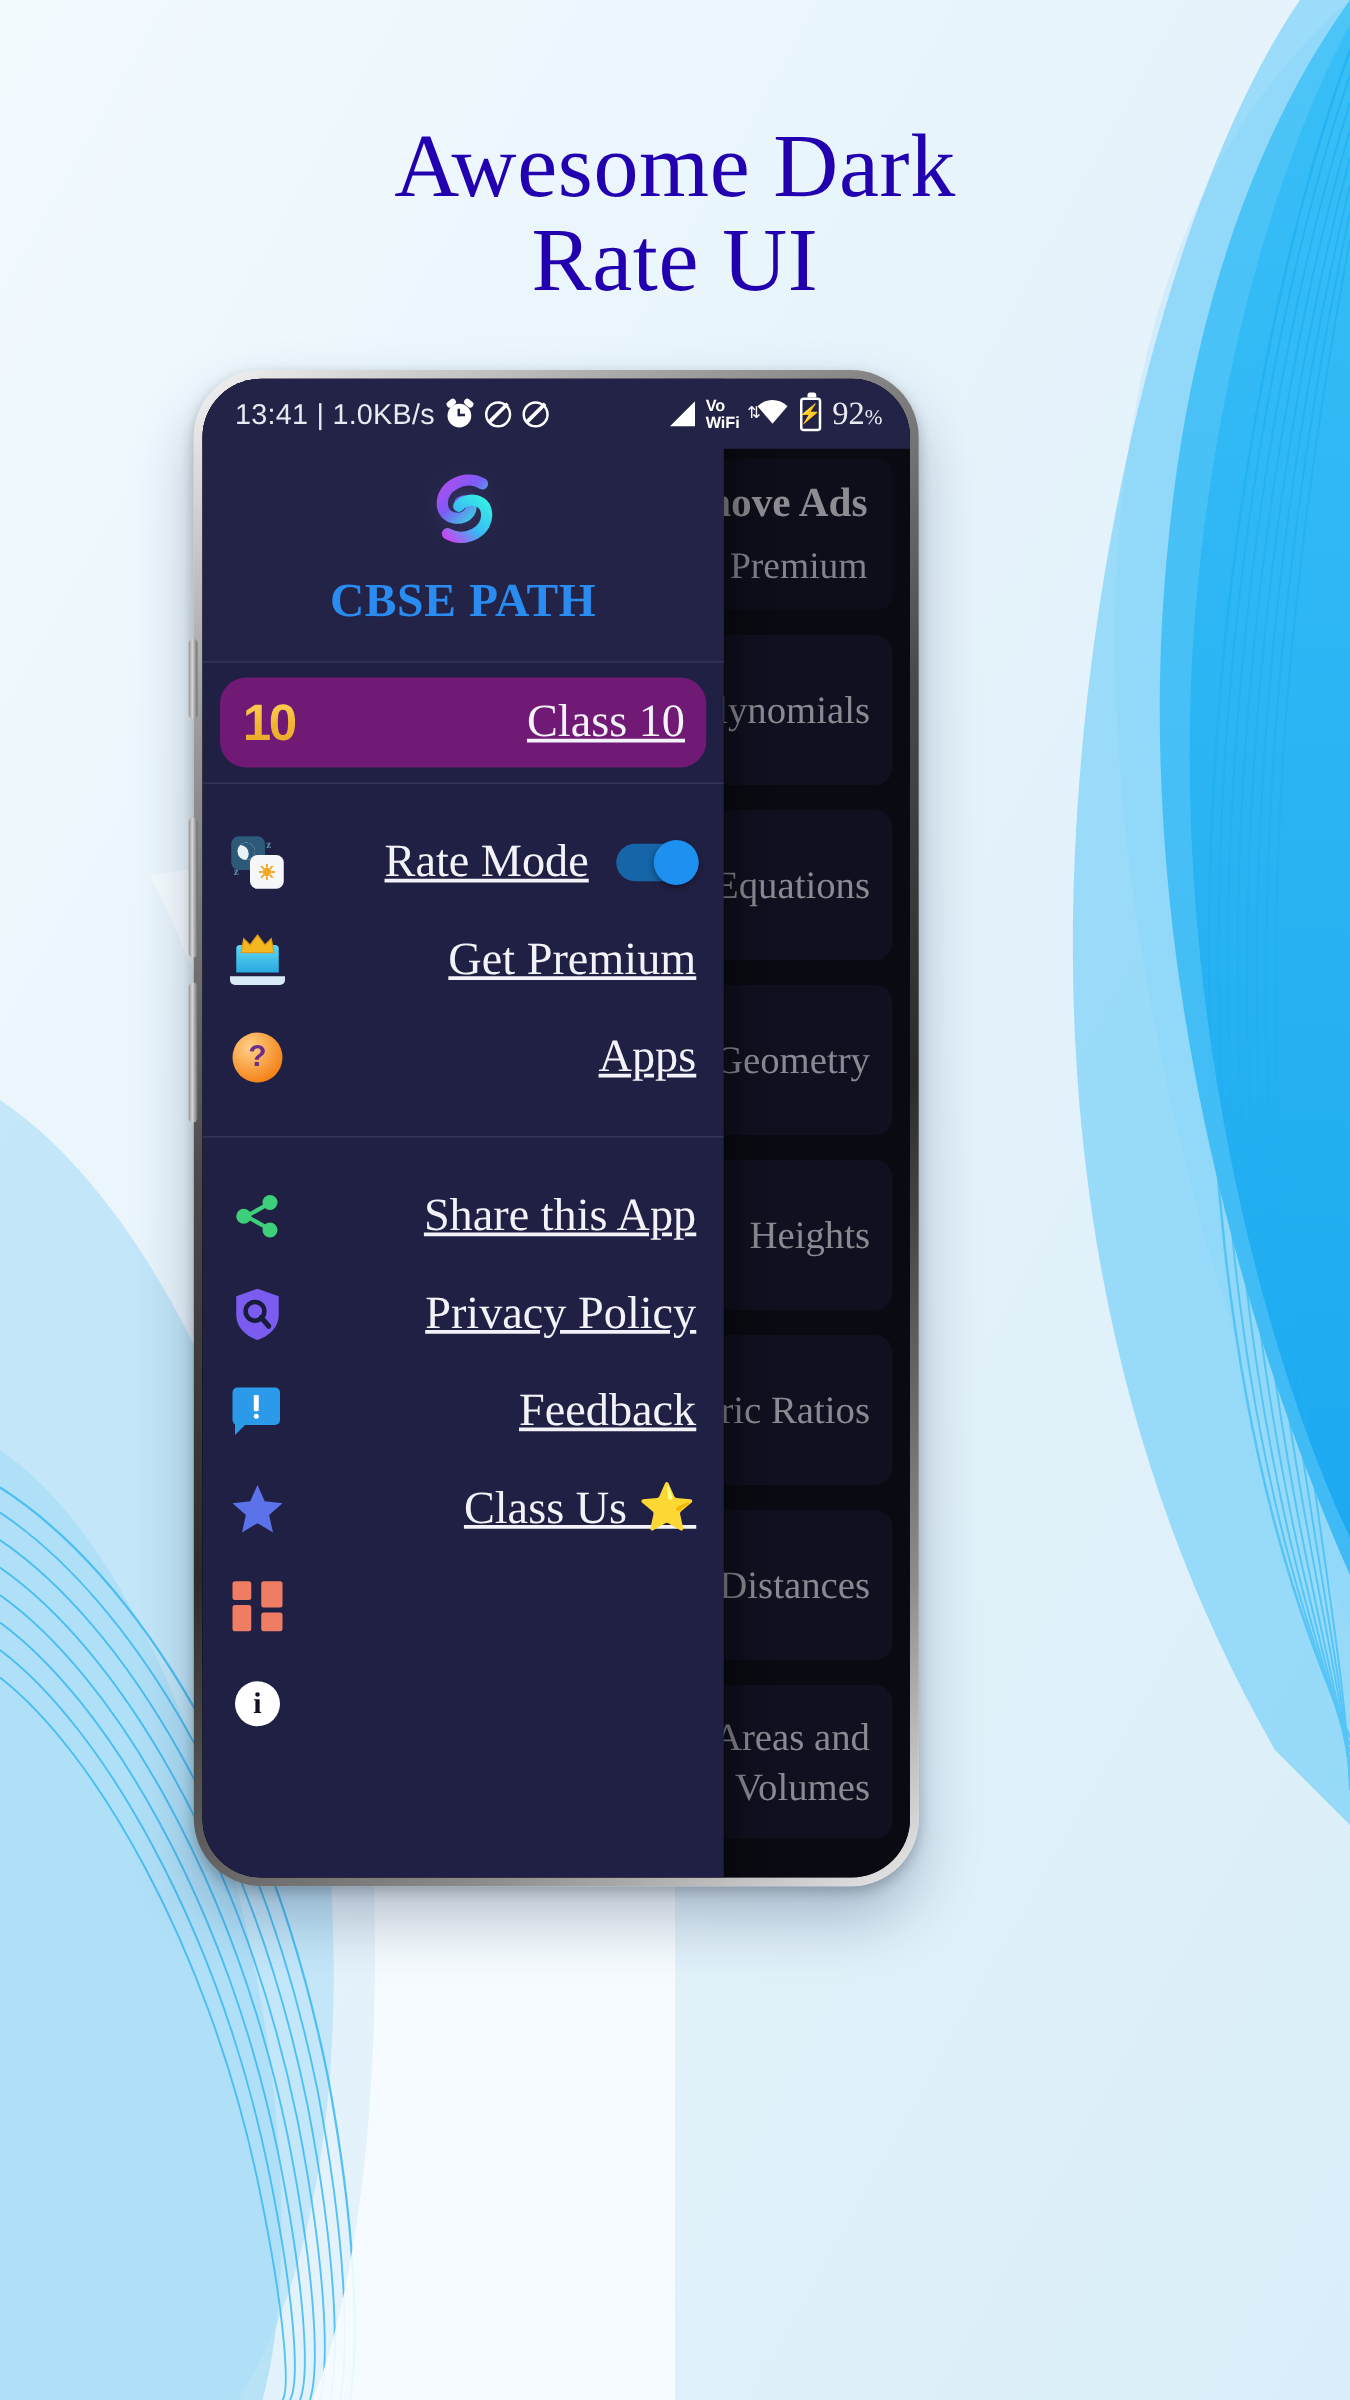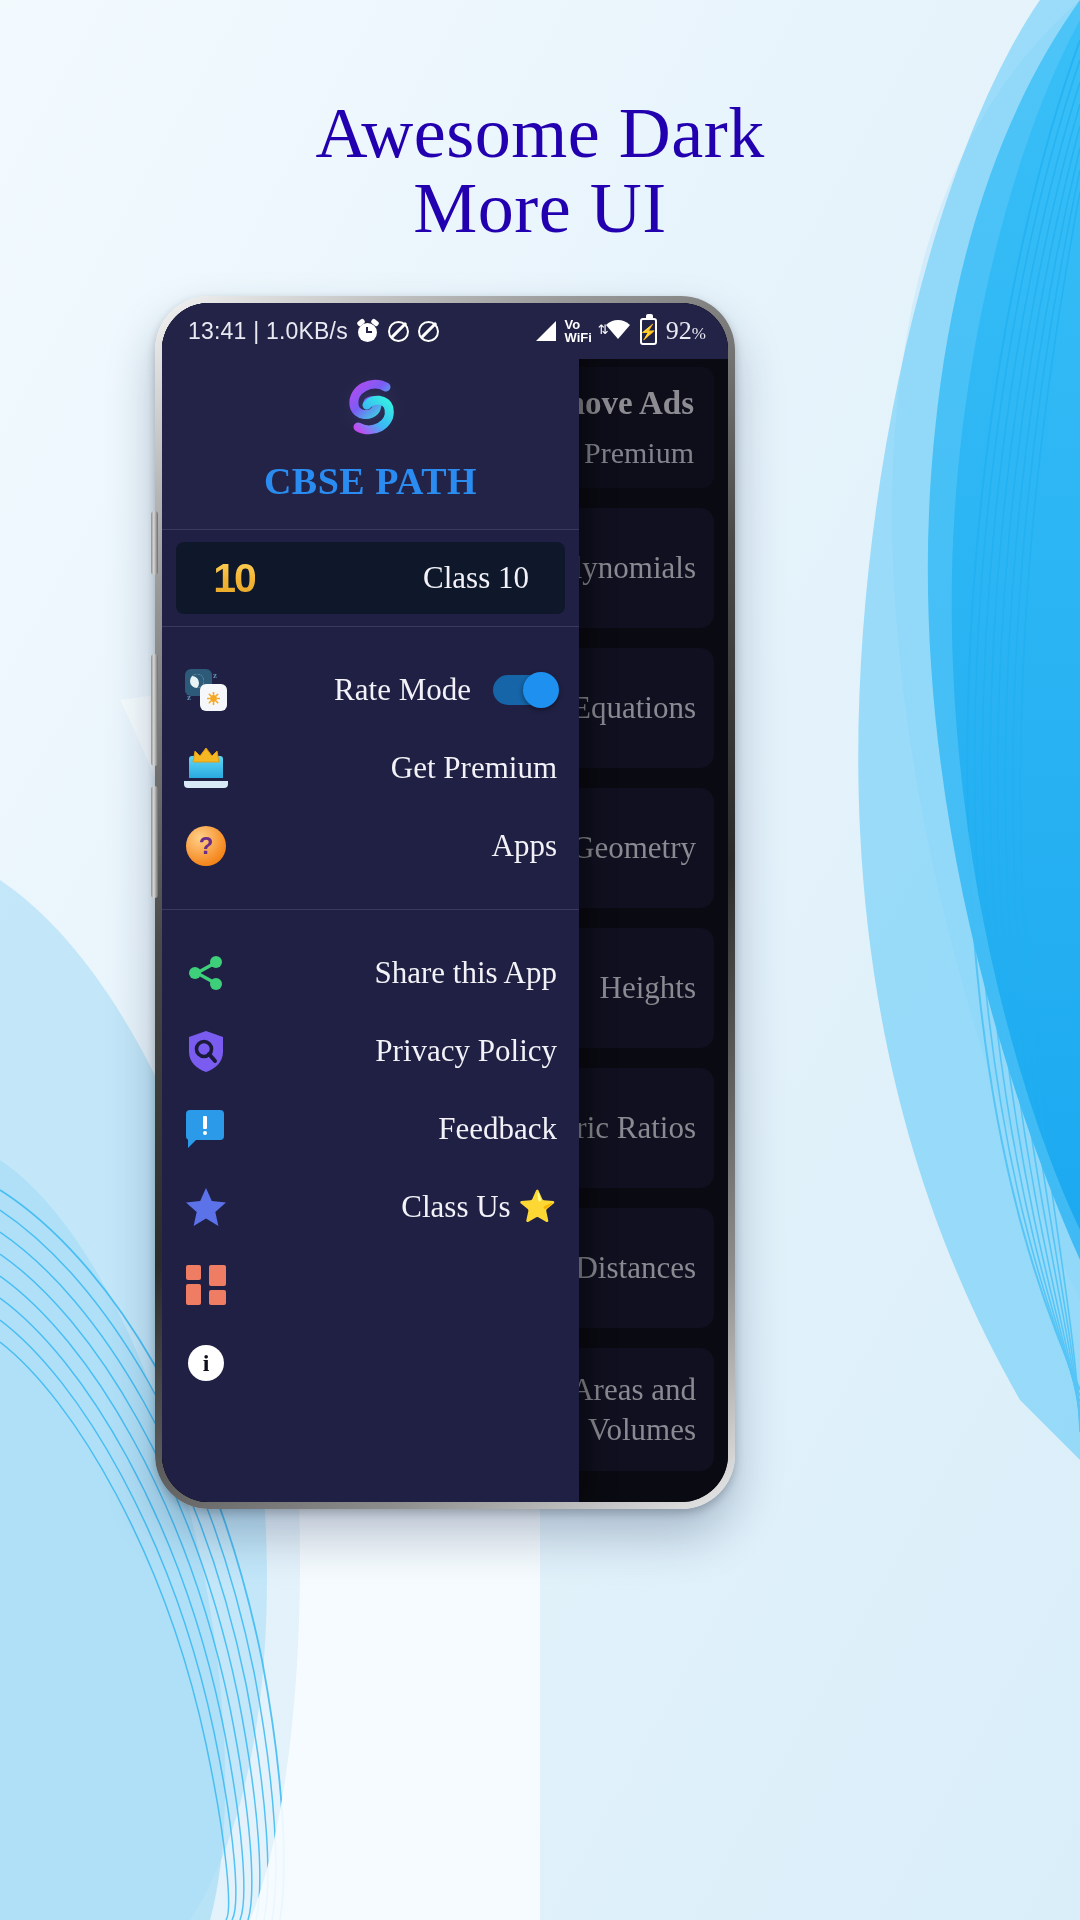--- a/index.html
+++ b/index.html
@@ -174,27 +174,28 @@
   .divider { height:1px; background:#3a3a60; margin:0; }
 
   .drawer-body { flex:1; overflow:hidden; }
 
   .menu-row {
     display:flex; align-items:center;
     padding:0 22px; height:78px; gap:22px;
   }
   .menu-row.selected {
     margin:12px 14px; height:72px;
-    background:#0f172a; border-radius:8px;
-    padding:0 36px;
+    background:#701a75; border-radius:21px;
+    padding:0 17px;
   }
   .menu-label {
     font-family:"Liberation Serif", serif;
-    font-size:31px; color:#f2f2f8; flex:1;
+    font-size:37px; color:#f2f2f8; flex:1;
     line-height:1.1;
+    text-decoration:underline;
   }
   .menu-icon {
     width:44px; height:44px; flex:0 0 44px;
     display:flex; align-items:center; justify-content:center;
   }
   .grp-space { height:24px; }
 
   .badge10 {
     font-family:"Liberation Sans", sans-serif;
     font-weight:700; font-size:41px;
@@ -344,21 +345,21 @@
     <path d="M0 1298 C 85 1360, 180 1520, 222 1720 C 244 1828, 248 1900, 240 1920" stroke-width="1.5"></path>
     <path d="M0 1320 C 80 1380, 173 1538, 214 1732 C 236 1838, 240 1906, 232 1920" stroke-width="1.5"></path>
     <path d="M0 1342 C 75 1400, 166 1556, 206 1744 C 228 1848, 232 1912, 226 1920" stroke-width="1.5"></path>
   </g>
 
   <path d="M120 700 C 220 900, 300 1250, 300 1560 C 300 1740, 275 1860, 250 1920 L540 1920 L540 640 Z" fill="#f6fcfe" opacity=".92"></path>
 </svg>
 
 <div class="headline">
   <span>Awesome Dark</span>
-  <span class="l2">More UI</span>
+  <span class="l2">Rate UI</span>
 </div>
 
 <div class="phone">
   <div class="side-btn b1"></div>
   <div class="side-btn b2"></div>
   <div class="side-btn b3"></div>
 
   <div class="phone-inner">
 
     <div class="content-bg">

